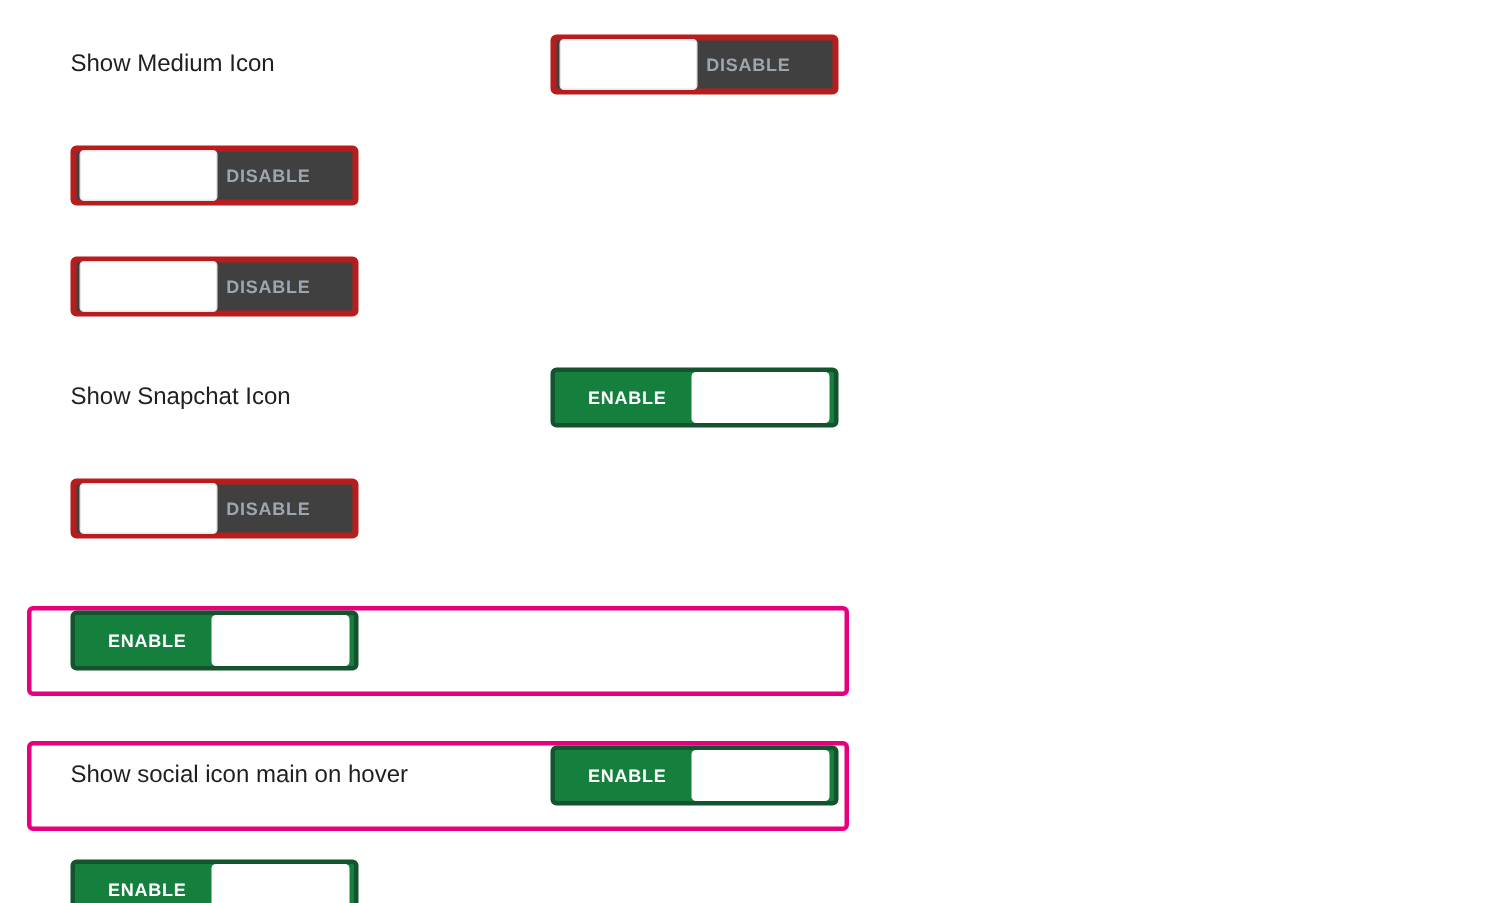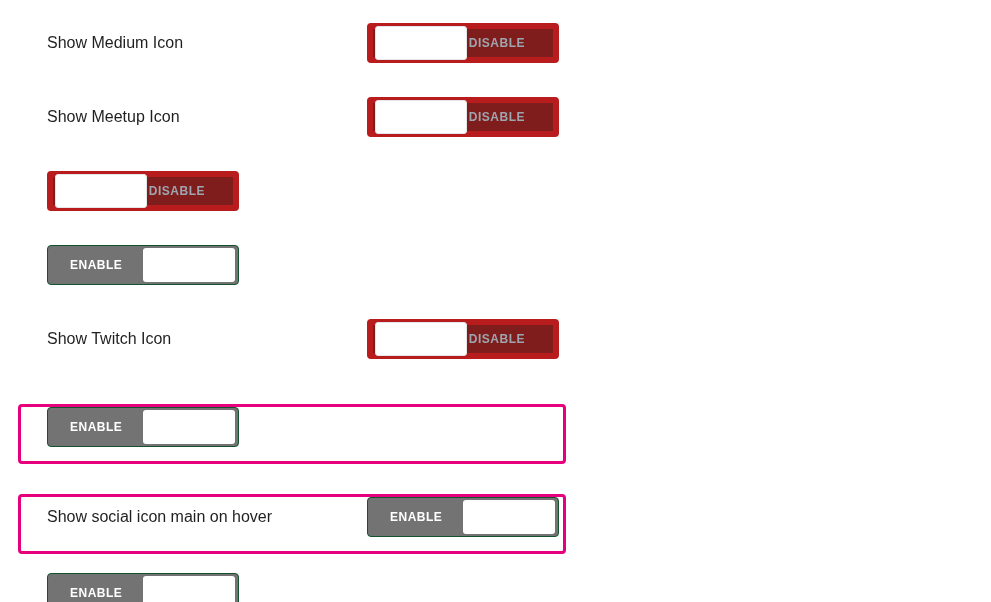--- a/index.html
+++ b/index.html
@@ -27,26 +27,26 @@
       width: 192px;
       height: 40px;
       border-radius: 4px;
       display: flex;
       align-items: center;
       position: relative;
       padding: 2px;
       cursor: pointer;
     }
     .toggle.disabled-state {
-      background: #7f1d1d;
-      border: 6px solid #b91c1c;
+      background: #404040;
+      border: 4px solid #b91c1c;
     }
     .toggle.enabled-state {
-      background: #737373;
-      border: 1px solid #14532d;
+      background: #15803d;
+      border: 3px solid #14532d;
     }
     .knob {
       width: 92px;
       height: 34px;
       border-radius: 3px;
       background: #ffffff;
     }
     .toggle.disabled-state .knob {
       border: 1px solid #e3e7ea;
     }
@@ -87,43 +87,42 @@
 <div id="rows">
     <div class="row">
       <div class="label">Show Medium Icon</div>
       <div class="toggle disabled-state">
         <div class="knob"></div>
         <div class="toggle-label">DISABLE</div>
       </div>
     </div>
     <div style="height: 12px;"></div>
     <div class="row">
-      <div class="label">Show Meetup Icon</div>
       <div class="toggle disabled-state">
         <div class="knob"></div>
         <div class="toggle-label">DISABLE</div>
       </div>
     </div>
     <div style="height: 12px;"></div>
     <div class="row">
       <div class="toggle disabled-state">
         <div class="knob"></div>
         <div class="toggle-label">DISABLE</div>
       </div>
     </div>
     <div style="height: 12px;"></div>
     <div class="row">
+      <div class="label">Show Snapchat Icon</div>
       <div class="toggle enabled-state">
         <div class="toggle-label">ENABLE</div>
         <div class="knob"></div>
       </div>
     </div>
     <div style="height: 12px;"></div>
     <div class="row">
-      <div class="label">Show Twitch Icon</div>
       <div class="toggle disabled-state">
         <div class="knob"></div>
         <div class="toggle-label">DISABLE</div>
       </div>
     </div>
     <div style="height: 12px;"></div>
     <div class="spacer-row"></div>
     <div class="row">
       <div class="highlight-box"></div>
       <div class="toggle enabled-state">

